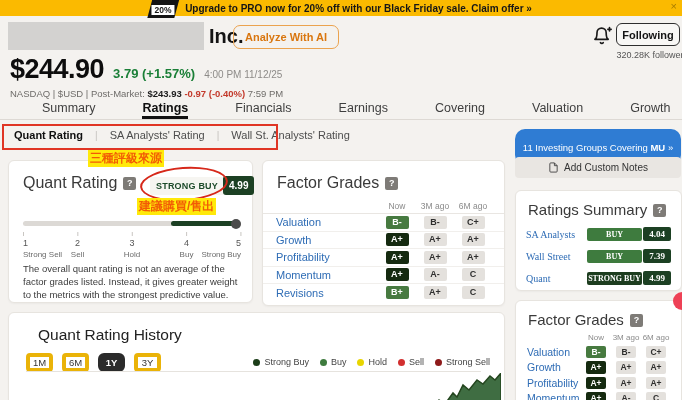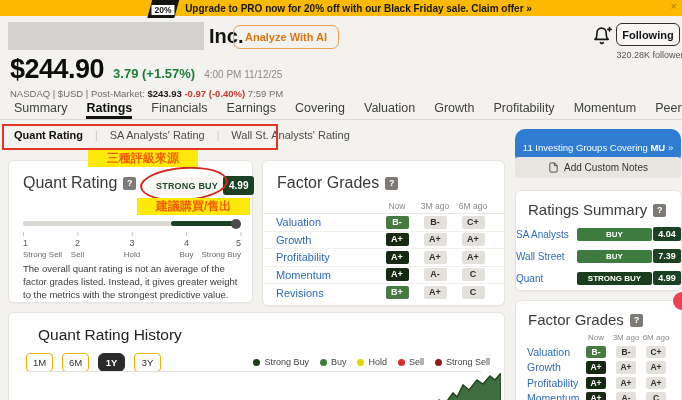--- a/index.html
+++ b/index.html
@@ -31,36 +31,36 @@
   .price { font-size:27px; font-weight:800; color:#0d0d0d; letter-spacing:-0.5px; }
   .chg { font-size:13px; font-weight:bold; color:#1a7f37; }
   .ptime { font-size:10px; color:#8d8b88; }
   .meta-row { position:absolute; left:10px; top:88px; font-size:9.5px; color:#6e6c69; }
   .meta-row .b { color:#1c1c1c; font-weight:bold; }
   .meta-row .r { color:#c3392b; font-weight:bold; }
 
   
   .nav { position:absolute; left:0; top:99px; width:682px; height:21px; border-bottom:1px solid #ddd9d4;
          display:flex; gap:19px; padding-left:14px; align-items:flex-end; }
-  .nav-item { font-size:12.5px; color:#3f3f3f; padding-bottom:4px; cursor:pointer; white-space:nowrap; }
+  .nav-item { font-size:12.5px; color:#3f3f3f; padding-bottom:4px; cursor:pointer; white-space:nowrap;margin-left:28px; }
   .nav-item.active { font-weight:bold; color:#0f0f0f; border-bottom:3px solid #111; padding-bottom:1px; }
 
   
   .subtabs { position:absolute; left:14px; top:129px; display:flex; gap:12px; align-items:center; z-index:2; }
   .subtab { font-size:11px; color:#4d4d4d; cursor:pointer; }
   .subtab.active { font-weight:bold; color:#0f0f0f; }
   .sep { color:#c6c3bf; font-size:10px; }
   .anno-box { position:absolute; left:2px; top:124px; width:276px; height:26px;
               border:2px solid #e03524; z-index:3; pointer-events:none; }
   .groups-btn { position:absolute; left:515px; top:129px; width:166px; height:36px; background:#2f7cd3;
                 border:none; border-radius:10px; color:#fff; font-size:9.5px; font-family:inherit;
                 cursor:pointer; }
   .groups-btn .tk { font-weight:bold; }
 
-  .hl-anno { background:#ffe90a; color:#f25c05; font-weight:bold; font-size:12px; padding:0 19px;
+  .hl-anno { background:#ffe90a; color:#f25c05; font-weight:bold; font-size:12px; padding:0 2px;
              white-space:nowrap; z-index:6; }
   .anno-sources { position:absolute; left:88px; top:150px; }
 
   
   .card { position:absolute; background:#fff; border:1px solid #e7e4df; border-radius:6px;
           box-shadow:0 1px 2px rgba(0,0,0,.04); }
   .card-title { font-size:16px; color:#3a3a3a; }
   .help { display:inline-block; width:13px; height:13px; background:#7e7b77; color:#fff; font-size:9px;
           font-weight:bold; text-align:center; line-height:13px; border-radius:2px; margin-left:6px;
           vertical-align:2px; cursor:pointer; }
@@ -110,21 +110,21 @@
 
   
   .notes-btn { position:absolute; left:515px; top:157px; width:166px; height:21px; background:#e9e6e2;
                border:none; border-radius:4px; font-size:10px; color:#333; font-family:inherit; cursor:pointer;
                display:flex; align-items:center; justify-content:center; gap:5px; }
   #summary-card { left:515px; top:190px; width:167px; height:101px; }
   #summary-card .head { padding:10px 12px 4px; }
   #summary-card .card-title { font-size:15px; }
   .rs-rows { position:absolute; top:32px; left:0; right:0; }
   .rs-row { display:grid; grid-template-columns:60px 1fr 28px; align-items:center; height:22px;
-            padding:0 0; gap:1px; }
+            padding:0 10px; gap:1px;font-family:Liberation Serif, serif; }
   .rs-label { font-size:10px; color:#2e6cb5; cursor:pointer; text-decoration:none; white-space:nowrap; }
   .rs-badge { height:13px; line-height:13px; background:#3e7b3e; color:#fff; font-size:8px; font-weight:bold;
               text-align:center; border-radius:2px; }
   .rs-badge.strong { background:#1d3d1f; }
   .rs-score { background:#1c4023; color:#fff; font-size:9px; font-weight:bold; text-align:center;
               border-radius:2px; padding:2px 0; }
 
   
   #sfg-card { left:515px; top:300px; width:167px; height:132px; }
   #sfg-card .head { padding:10px 12px 2px; }
@@ -138,21 +138,21 @@
   .sfg-row .fg-col { font-size:8px; }
 
   .float-circle { position:absolute; left:673px; top:292px; width:18px; height:18px; border-radius:50%;
                   background:#ee4156; z-index:10; cursor:pointer; }
 
   
   #history-card { left:8px; top:312px; width:497px; height:112px; }
   #history-card .head { padding:13px 17px 0;margin-left:12px; }
   #history-card .card-title { font-size:15.5px; color:#222; }
   .ranges { position:absolute; left:17px; top:40px; display:flex; gap:9px; }
-  .range-btn { width:27px; height:19px; border:1px solid #eab308; border-radius:4px; background:#fff;
+  .range-btn { width:27px; height:19px; border:4px solid #eab308; border-radius:4px; background:#fff;
                font-size:9.5px; color:#333; font-family:inherit; cursor:pointer; }
   .range-btn.active { background:#2b2b2b; color:#fff; border-color:#2b2b2b; font-weight:bold;border-radius:6px; }
   .legend { position:absolute; right:14px; top:44px; display:flex; gap:11px; align-items:center; }
   .leg-item { display:flex; align-items:center; gap:4px; font-size:9px; color:#444; }
   .dot { width:7px; height:7px; border-radius:50%; }
   .c0{background:#1b3d18} .c1{background:#3e7b3e} .c2{background:#e8d500} .c3{background:#d22f2f} .c4{background:#8e1a1a}
   .gridline { position:absolute; left:17px; top:58px; width:455px; height:1px; background:#e6e3de; }
   .ylab { position:absolute; right:7px; font-size:9px; color:#666;margin-top:41px; }
   .y0 { top:52px; } .y1 { top:80px; }
   .mini-chart { position:absolute; left:398px; top:60px; width:94px; height:52px; }

